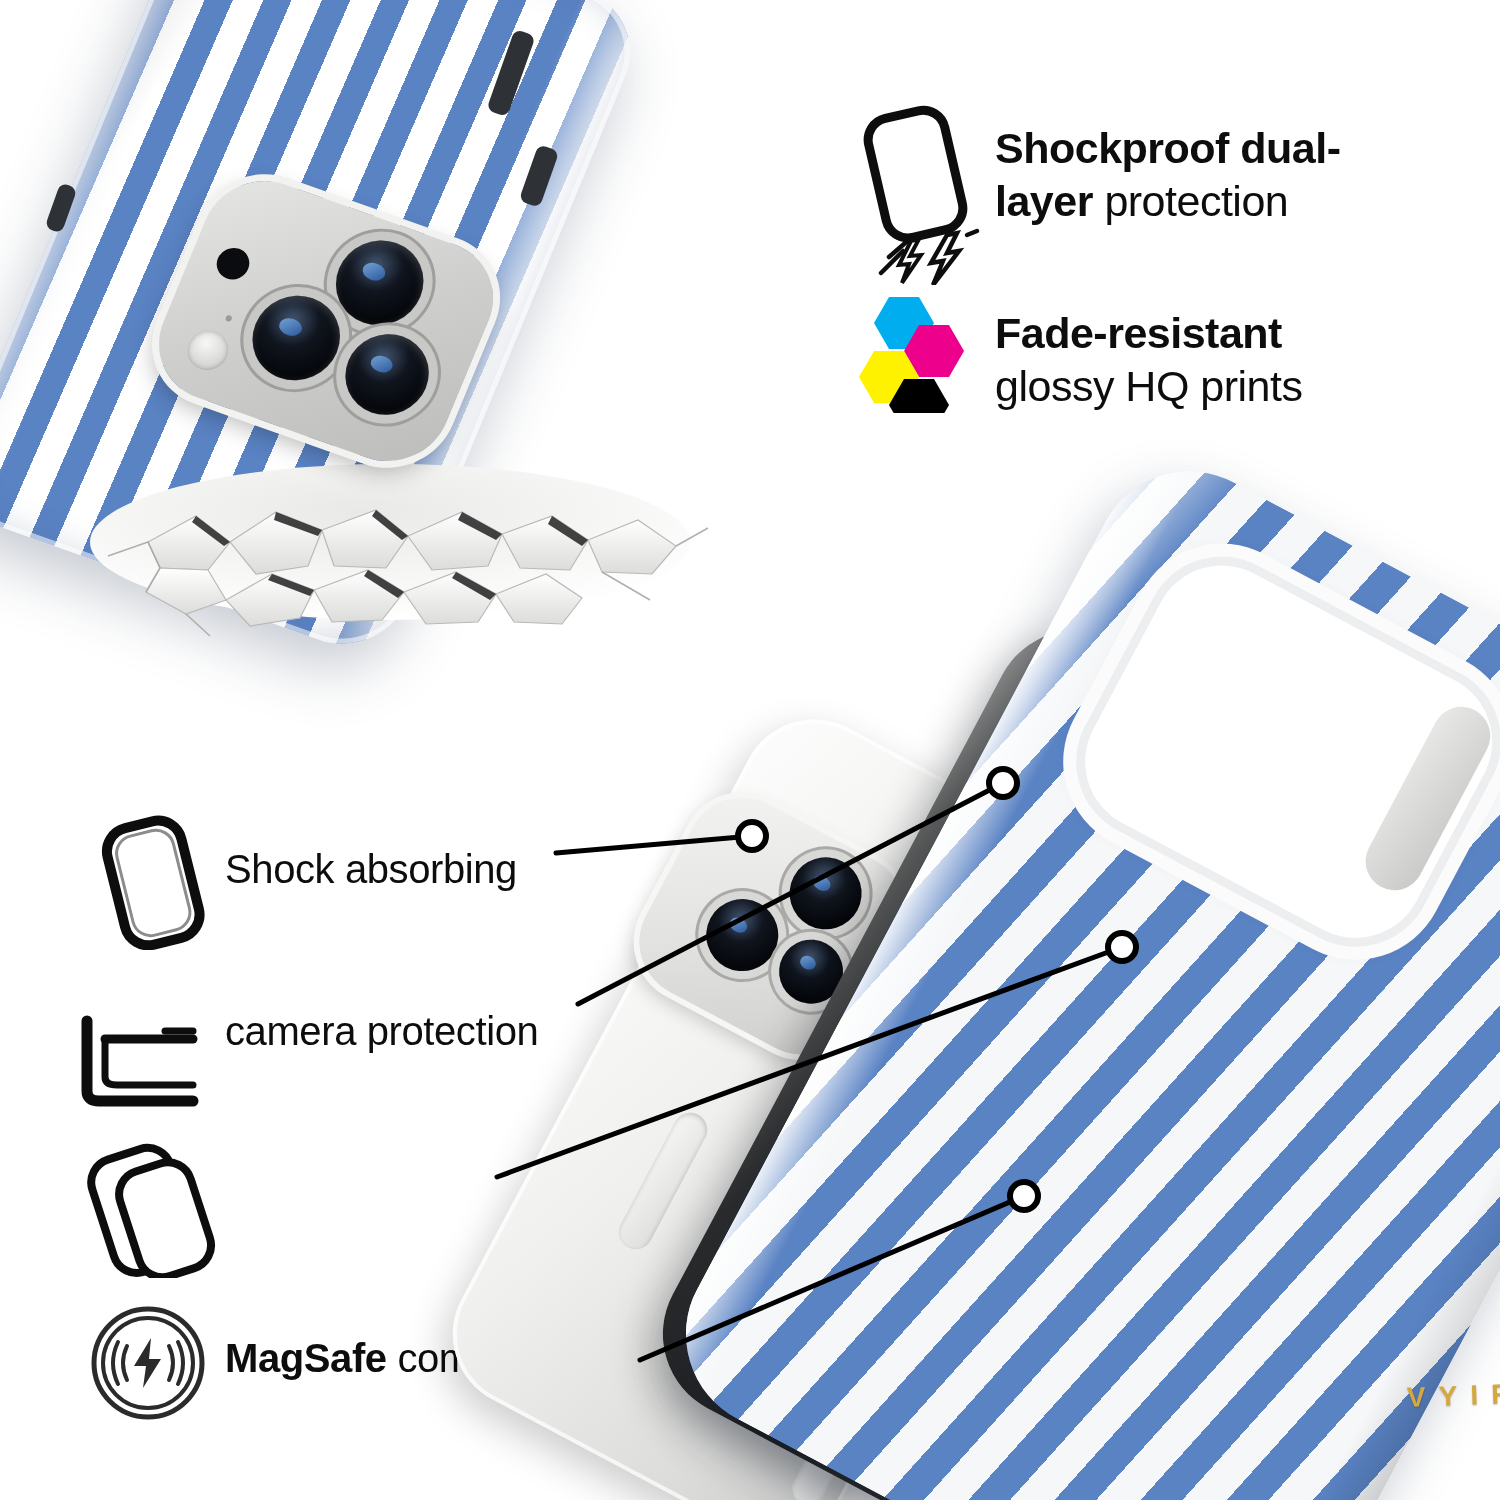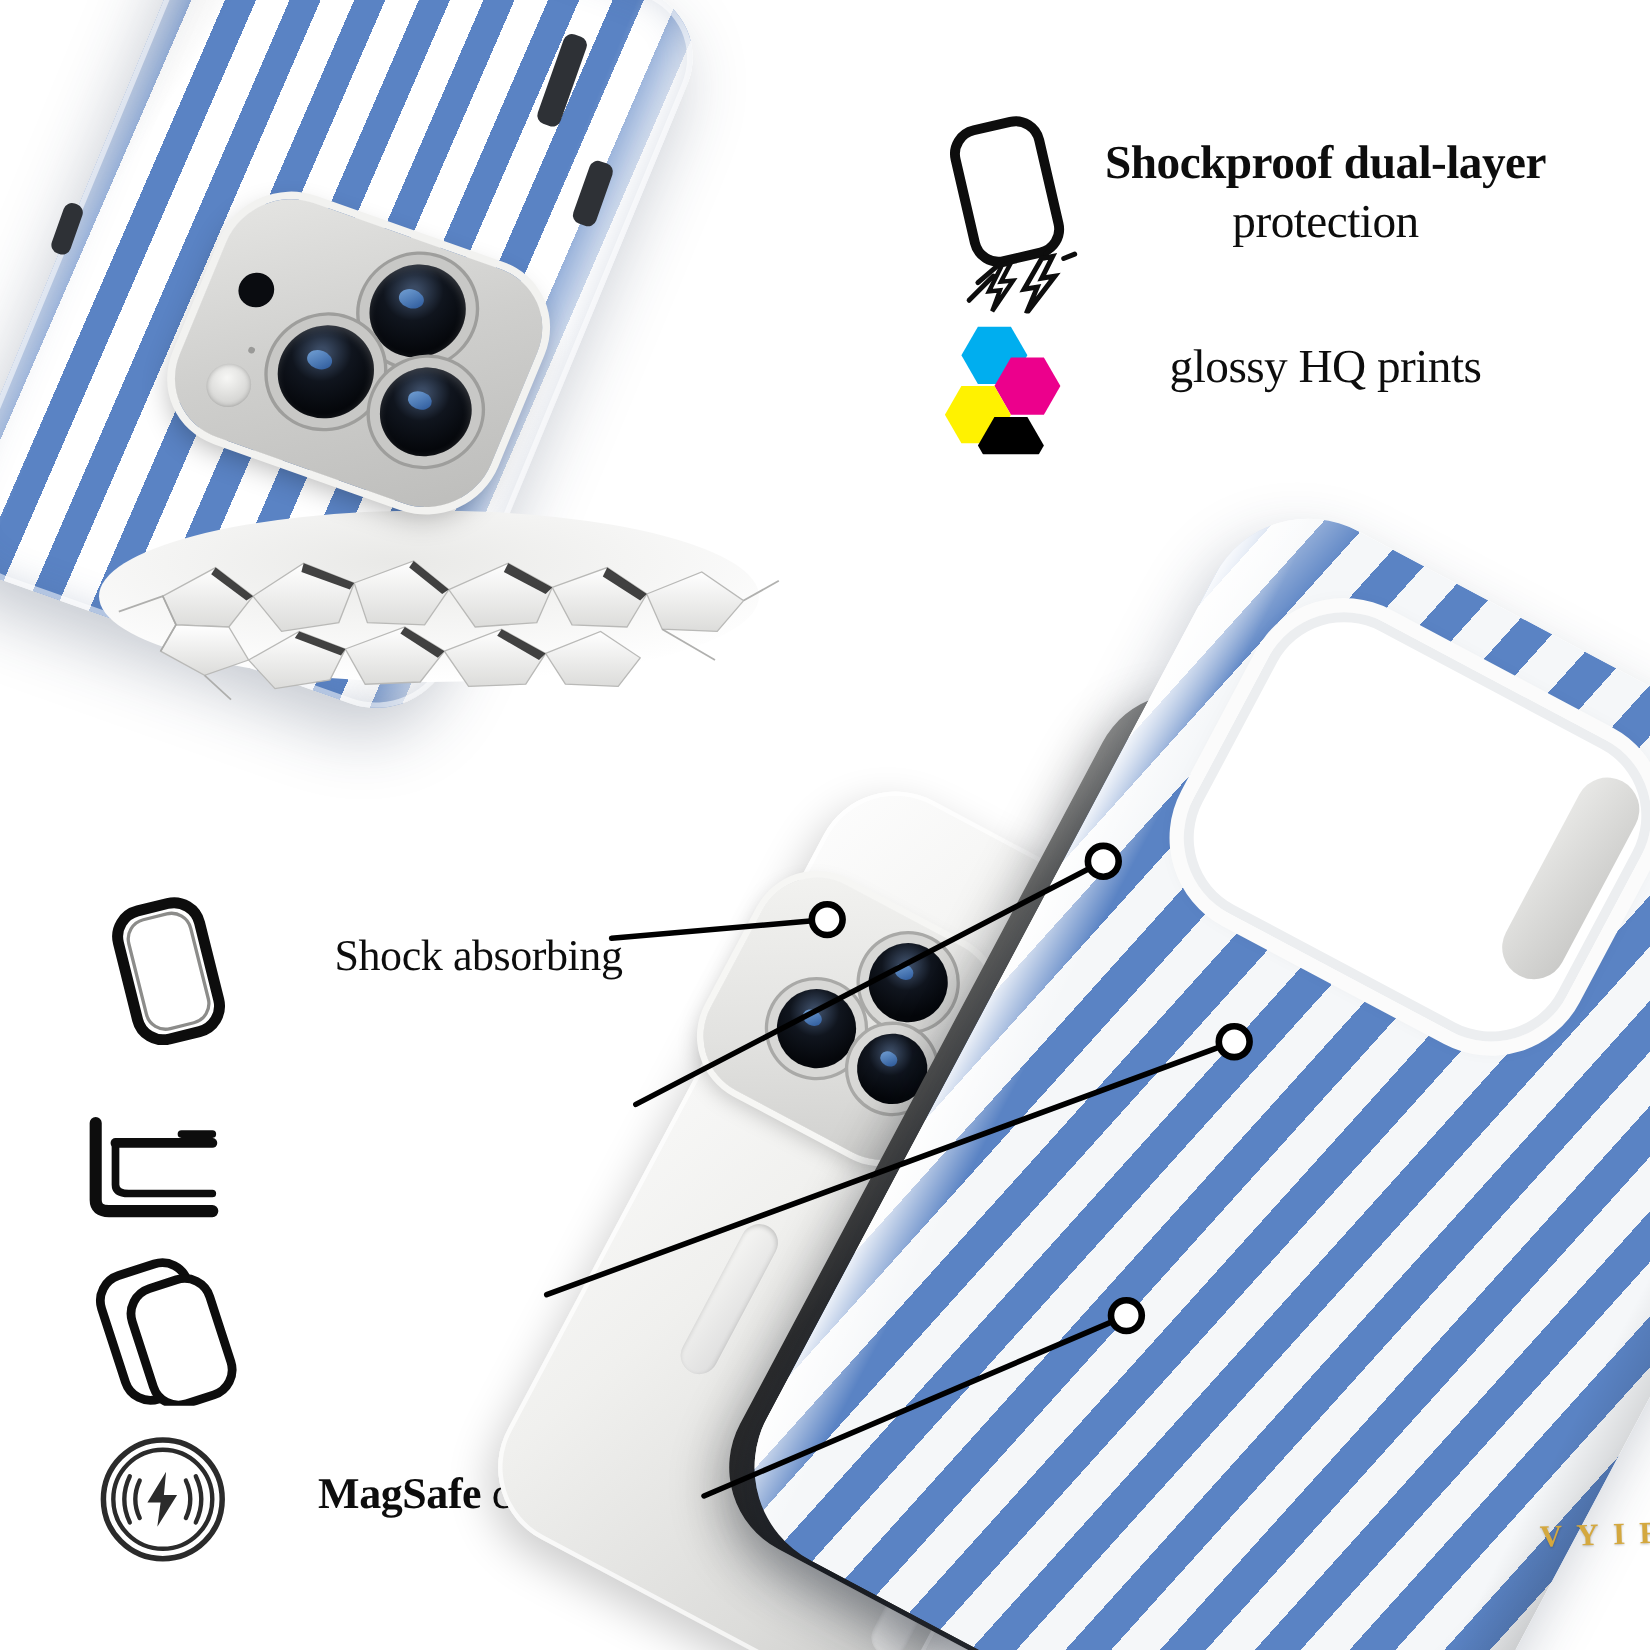--- a/index.html
+++ b/index.html
@@ -6,22 +6,21 @@
     margin: 0;
     padding: 0;
     background: #ffffff;
   }
   #canvas {
     position: relative;
     width: 1500px;
     height: 1500px;
     background: #ffffff;
     overflow: hidden;
-    font-family: Liberation Serif, serif;
-    text-align: center;
+    font-family: Liberation Sans, sans-serif;
     -webkit-font-smoothing: antialiased;
   }
 
   
   .abs { position: absolute; }
   .feat-text {
     font-size: 40px;
     line-height: 1.22;
     color: #0d0d0d;
     letter-spacing: -0.4px;
@@ -327,20 +326,21 @@
     </div>
 
     <div class="abs" style="left:0; top:195px; width:560px;">
       <svg class="abs" style="left:2px; top:0;" width="120" height="118" viewBox="0 0 120 118">
         <polygon points="32,2 62,2 77,28 62,54 32,54 17,28" fill="#00aeef"></polygon>
         <polygon points="62,30 92,30 107,56 92,82 62,82 47,56" fill="#ec008c"></polygon>
         <polygon points="17,56 47,56 62,82 47,108 17,108 2,82" fill="#fff200"></polygon>
         <polygon points="47,84 77,84 92,110 77,136 47,136 32,110" fill="#000000"></polygon>
       </svg>
       <div class="tr-text abs" style="left:140px; top:12px; width:420px;">
+        <div class="b">Fade-resistant</div>
         <div class="n">glossy HQ prints</div>
       </div>
     </div>
   </div>
 
   <div class="abs" style="left:75px; top:805px; width:620px;">
 
     <div class="abs" style="left:0; top:0;">
       <svg class="abs" style="left:18px; top:10px;" width="120" height="135" viewBox="0 0 120 135">
         <g transform="rotate(-14 60 67)">
@@ -354,20 +354,21 @@
     </div>
 
     <div class="abs" style="left:0; top:190px;">
       <svg class="abs" style="left:0; top:20px;" width="140" height="96" viewBox="0 0 140 96">
         <path d="M12,6 L12,76 Q12,86 24,86 L118,86" fill="none" stroke="#0d0d0d" stroke-width="11" stroke-linecap="round"></path>
         <path d="M30,24 L30,62 Q30,70 42,70 L118,70" fill="none" stroke="#0d0d0d" stroke-width="7" stroke-linecap="round"></path>
         <path d="M30,24 L118,24" fill="none" stroke="#0d0d0d" stroke-width="9" stroke-linecap="round"></path>
         <path d="M90,16 L118,16" fill="none" stroke="#0d0d0d" stroke-width="7" stroke-linecap="round"></path>
       </svg>
       <div class="feat-text abs" style="left:150px; top:12px; width:440px;">
+        <div class="n">camera protection</div>
       </div>
     </div>
 
     <div class="abs" style="left:0; top:325px;">
       <svg class="abs" style="left:12px; top:8px;" width="140" height="140" viewBox="0 0 140 140">
         <g transform="rotate(-18 66 70)">
           <rect x="14" y="10" width="82" height="118" rx="24" ry="24" fill="#ffffff" stroke="#0d0d0d" stroke-width="8"></rect>
         </g>
         <g transform="rotate(-18 80 78)">
           <rect x="40" y="26" width="74" height="110" rx="24" ry="24" fill="#ffffff" stroke="#0d0d0d" stroke-width="8"></rect>

